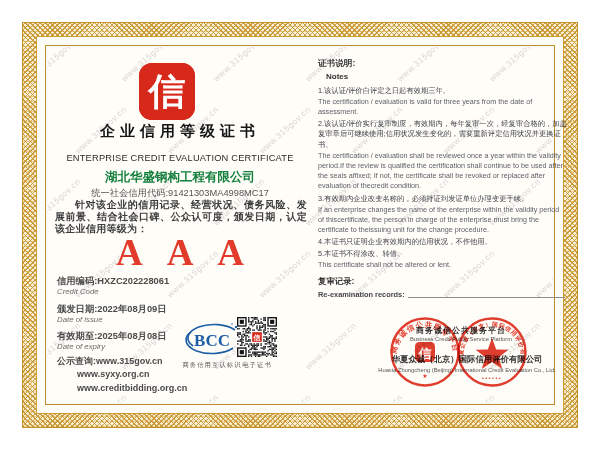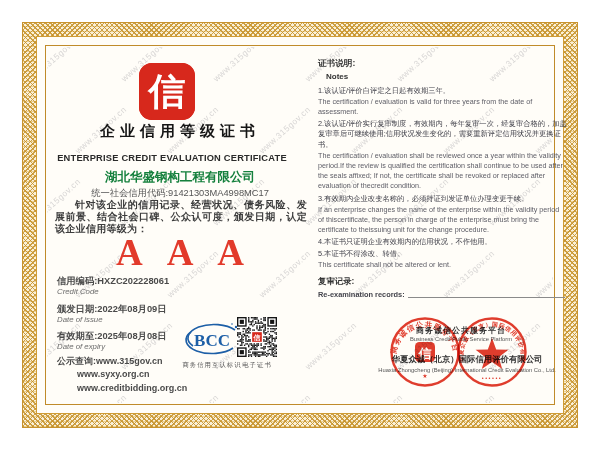--- a/index.html
+++ b/index.html
@@ -21,21 +21,21 @@
   .wm{position:absolute;font-size:8.5px;color:rgba(150,150,155,.38);transform:rotate(-42deg);white-space:nowrap;letter-spacing:.5px;}
 
   .abs{position:absolute;z-index:2;}
   .ctr{text-align:center;}
 
   
   .logo{left:139px;top:63px;width:56px;height:57px;background:#d7281c;border-radius:13px;
         display:flex;align-items:center;justify-content:center;box-shadow:inset 0 0 0 2px #d7281c;}
   .logo span{color:#fff;font-size:37px;font-weight:bold;font-family:"Liberation Serif","DejaVu Serif",serif;line-height:1;}
   .title-zh{left:40px;top:122px;width:280px;font-size:15px;font-weight:bold;letter-spacing:5px;color:#151515;font-family:"Liberation Serif","DejaVu Serif",serif;}
-  .title-en{left:32px;top:153px;width:280px;font-size:9.3px;font-weight:bold;color:#2a2a2a;letter-spacing:.2px;}
+  .title-en{left:40px;top:153px;width:280px;font-size:9.3px;font-weight:normal;color:#2a2a2a;letter-spacing:.2px;}
   .company{left:40px;top:169px;width:280px;font-size:12.5px;font-weight:bold;color:#15803d;}
   .unified{left:40px;top:187px;width:280px;font-size:9.3px;color:#555;}
   .statement{left:55px;top:199px;width:252px;font-size:10px;line-height:11.8px;color:#3c3c3c;font-weight:bold;text-indent:20px;text-align:justify;letter-spacing:.3px;}
   .rating{left:40px;top:231px;width:280px;font-size:37px;font-weight:bold;color:#e23a2b;letter-spacing:24px;text-indent:24px;font-family:"Liberation Serif","DejaVu Serif",serif;}
   .zh-label{font-size:9.3px;font-weight:bold;color:#4a4a4a;}
   .en-label{font-size:7.8px;color:#6b6b6b;font-style:italic;}
   .cc-zh{left:57px;top:275px;} .cc-en{left:57px;top:287px;}
   .is-zh{left:57px;top:303px;} .is-en{left:57px;top:315px;}
   .ex-zh{left:57px;top:330px;} .ex-en{left:57px;top:342px;}
   .q1{left:57px;top:355px;font-size:9px;font-weight:bold;color:#4a4a4a;}

